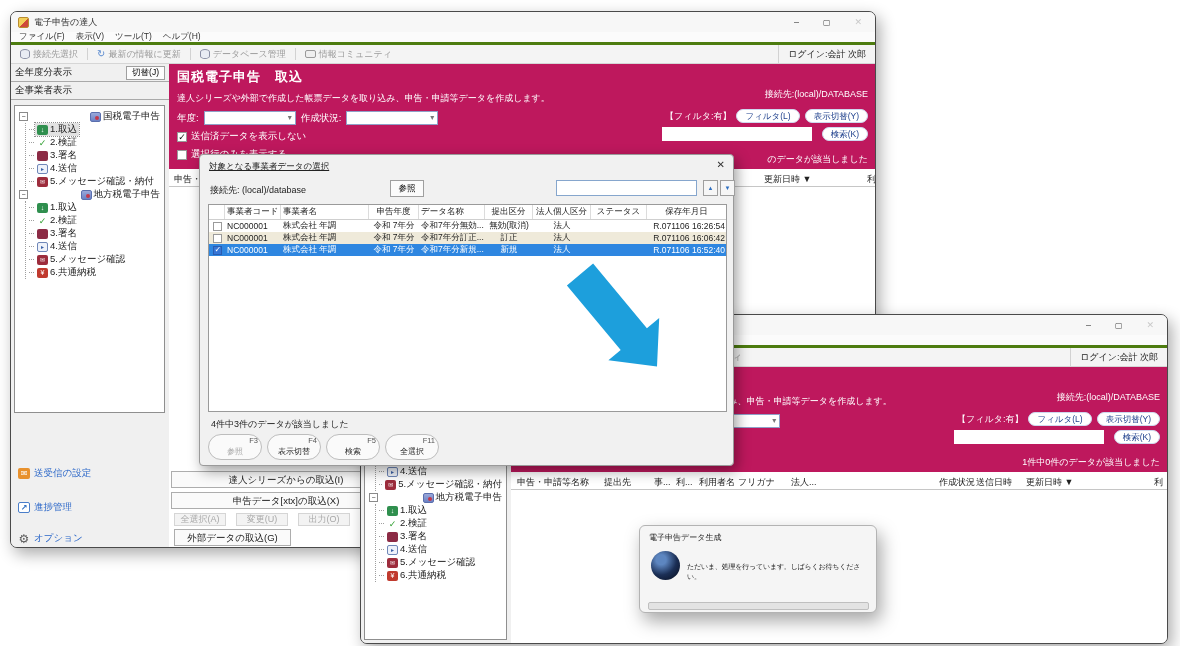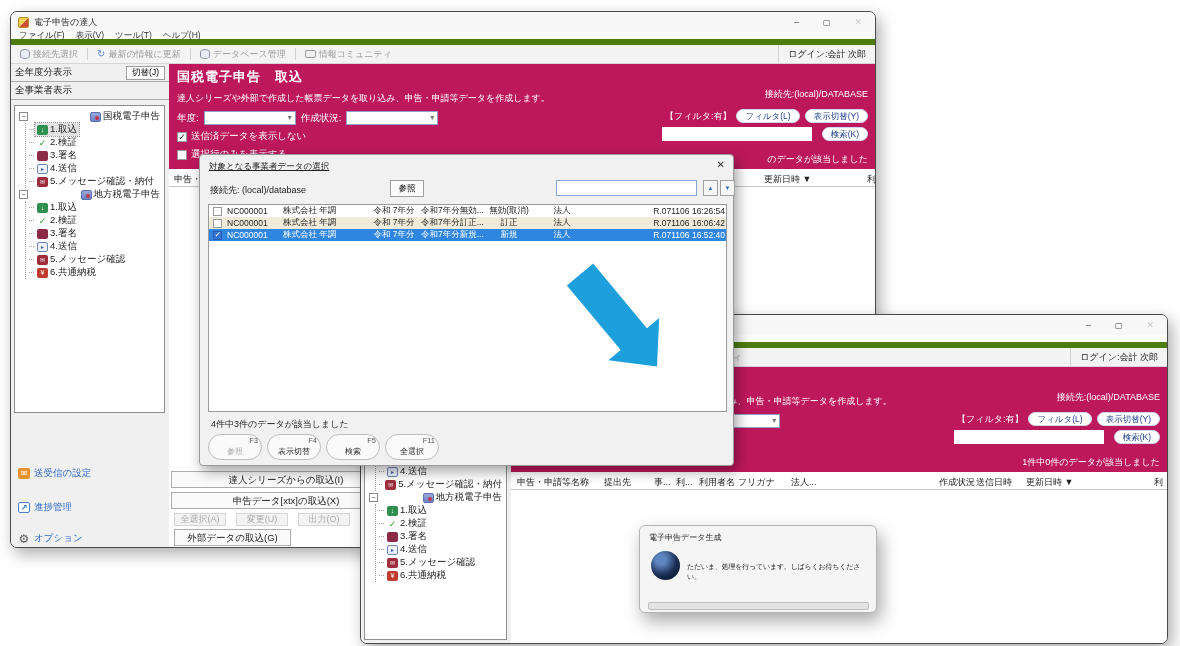--- a/index.html
+++ b/index.html
@@ -15,21 +15,21 @@
 
   .titlebar { height:20px; display:flex; align-items:center; gap:5px; padding:0 7px;
               background:#f7f7f7; font-size:9px; color:#333; }
   .appicon { width:11px; height:11px; border-radius:2px; flex:0 0 auto;
              background:linear-gradient(135deg,#f3d05a 0 55%,#cf4a3a 55%); border:1px solid #b98c2e; }
   .wbtns { margin-left:auto; display:flex; gap:24px; font-size:9px; color:#444; padding-right:6px;}
   .wb { cursor:default; }
   .wb.min::after{content:"–";} .wb.max::after{content:"▢"; font-size:8px;} .wb.cls::after{content:"✕"; color:#c9c9c9;}
 
   .menubar { height:13px; display:flex; gap:11px; align-items:center; padding:0 8px;
-             background:#fbfbfb; border-bottom:6px solid #4d7c0f; font-size:8.5px; color:#333; }
+             background:#fbfbfb; border-bottom:3px solid #4d7c0f; font-size:8.5px; color:#333; }
 
   .toolbar { height:19px; display:flex; align-items:center; background:#f4f4f4;
              border-bottom:1px solid #d6d6d6; font-size:9px; color:#9b9b9b; }
   .tbtn { display:flex; align-items:center; gap:3px; padding:0 9px; height:100%; }
   .tsep { width:1px; height:12px; background:#d2d2d2; }
   .ic { display:inline-block; }
   .ic-db { width:10px; height:10px; border:1px solid #8a8fa5; border-radius:5px/3px; background:#e9ecf4; }
   .ic-refresh { color:#5b8bd0; font-size:10px; line-height:10px; }
   .ic-refresh::after{content:"↻";}
   .ic-chat { width:11px; height:8px; border:1px solid #9a9a9a; border-radius:2px; background:#efefef; }
@@ -373,20 +373,31 @@
 
     <div class="dialog">
       <div class="dlg-title">対象となる事業者データの選択</div>
       <span class="dlg-close"></span>
       <div class="dlg-conn">接続先: (local)/database</div>
       <button class="dlg-browse">参照</button>
       <input class="dlg-search" style="">
       <span class="dlg-up"></span>
       <span class="dlg-down"></span>
       <div class="dlg-table">
+        <div class="drow hdr">
+          <span class="dc c0"></span>
+          <span class="dc c1">事業者コード</span>
+          <span class="dc c2">事業者名</span>
+          <span class="dc c3">申告年度</span>
+          <span class="dc c4">データ名称</span>
+          <span class="dc c5">提出区分</span>
+          <span class="dc c6">法人個人区分</span>
+          <span class="dc c7">ステータス</span>
+          <span class="dc c8">保存年月日</span>
+        </div>
         <div class="drow">
           <span class="dc c0">
               <span class="rcb"></span>
             </span>
           <span class="dc c1">NC000001</span>
           <span class="dc c2">株式会社 年調</span>
           <span class="dc c3">令和 7年分</span>
           <span class="dc c4">令和7年分無効...</span>
           <span class="dc c5">無効(取消)</span>
           <span class="dc c6">法人</span>

